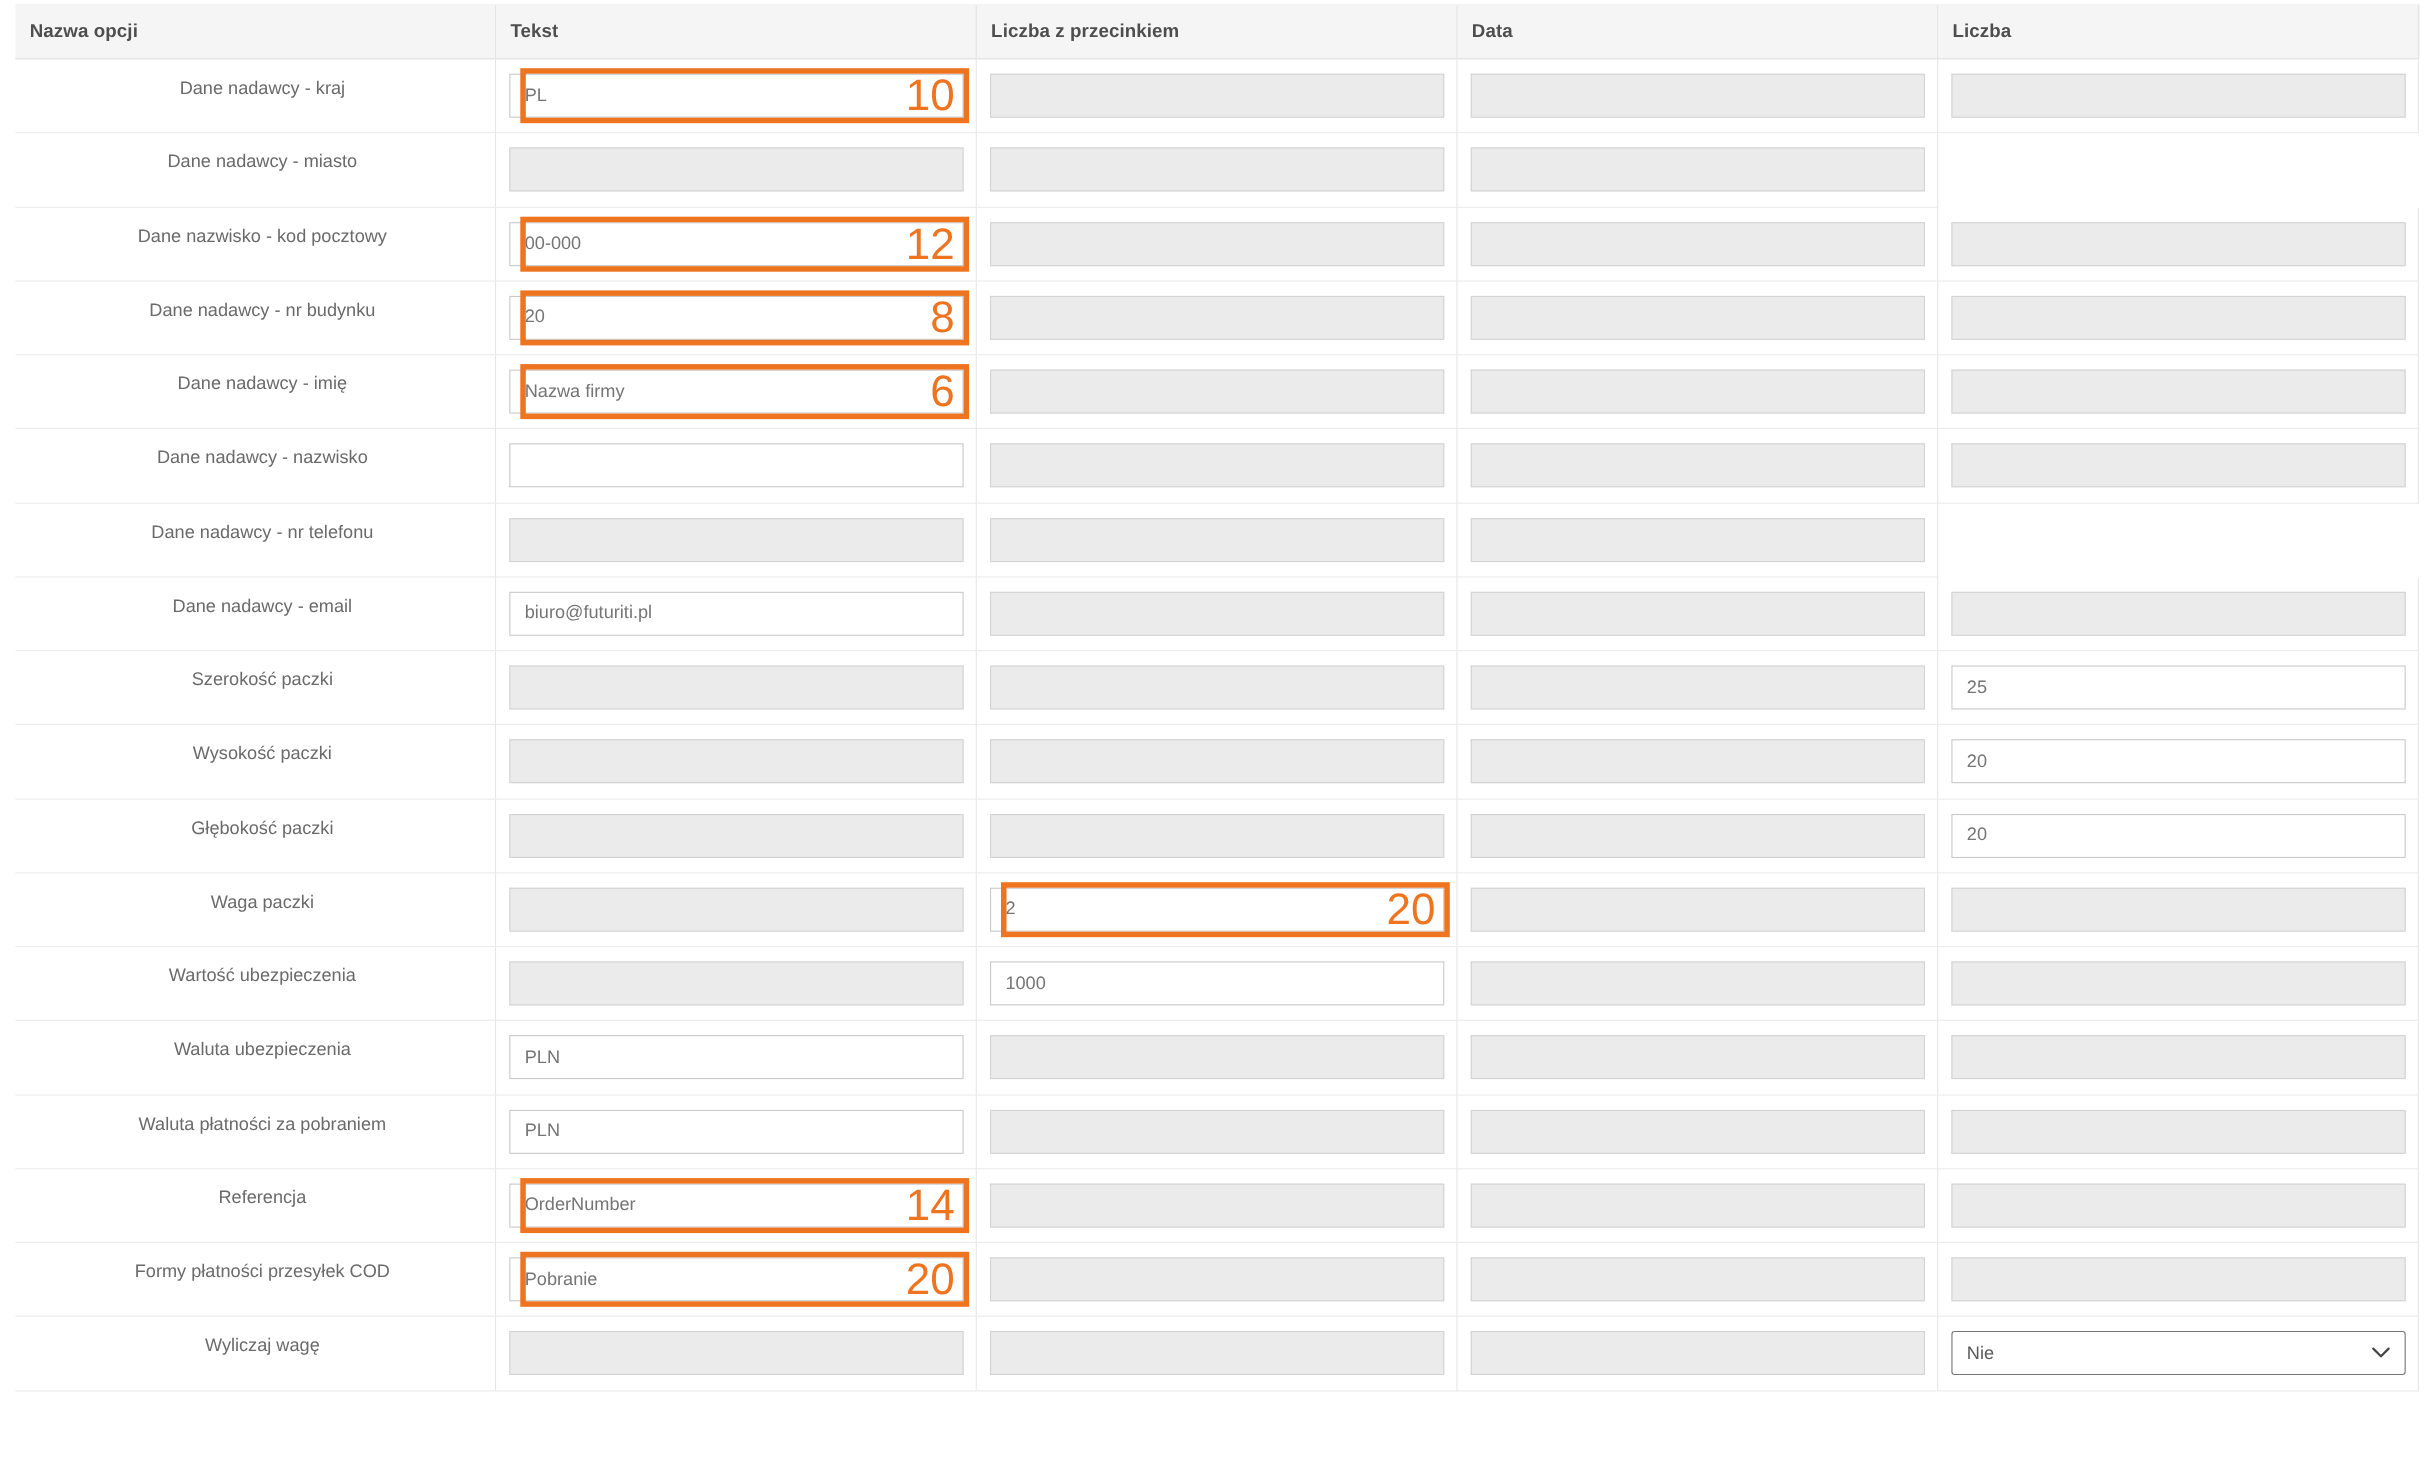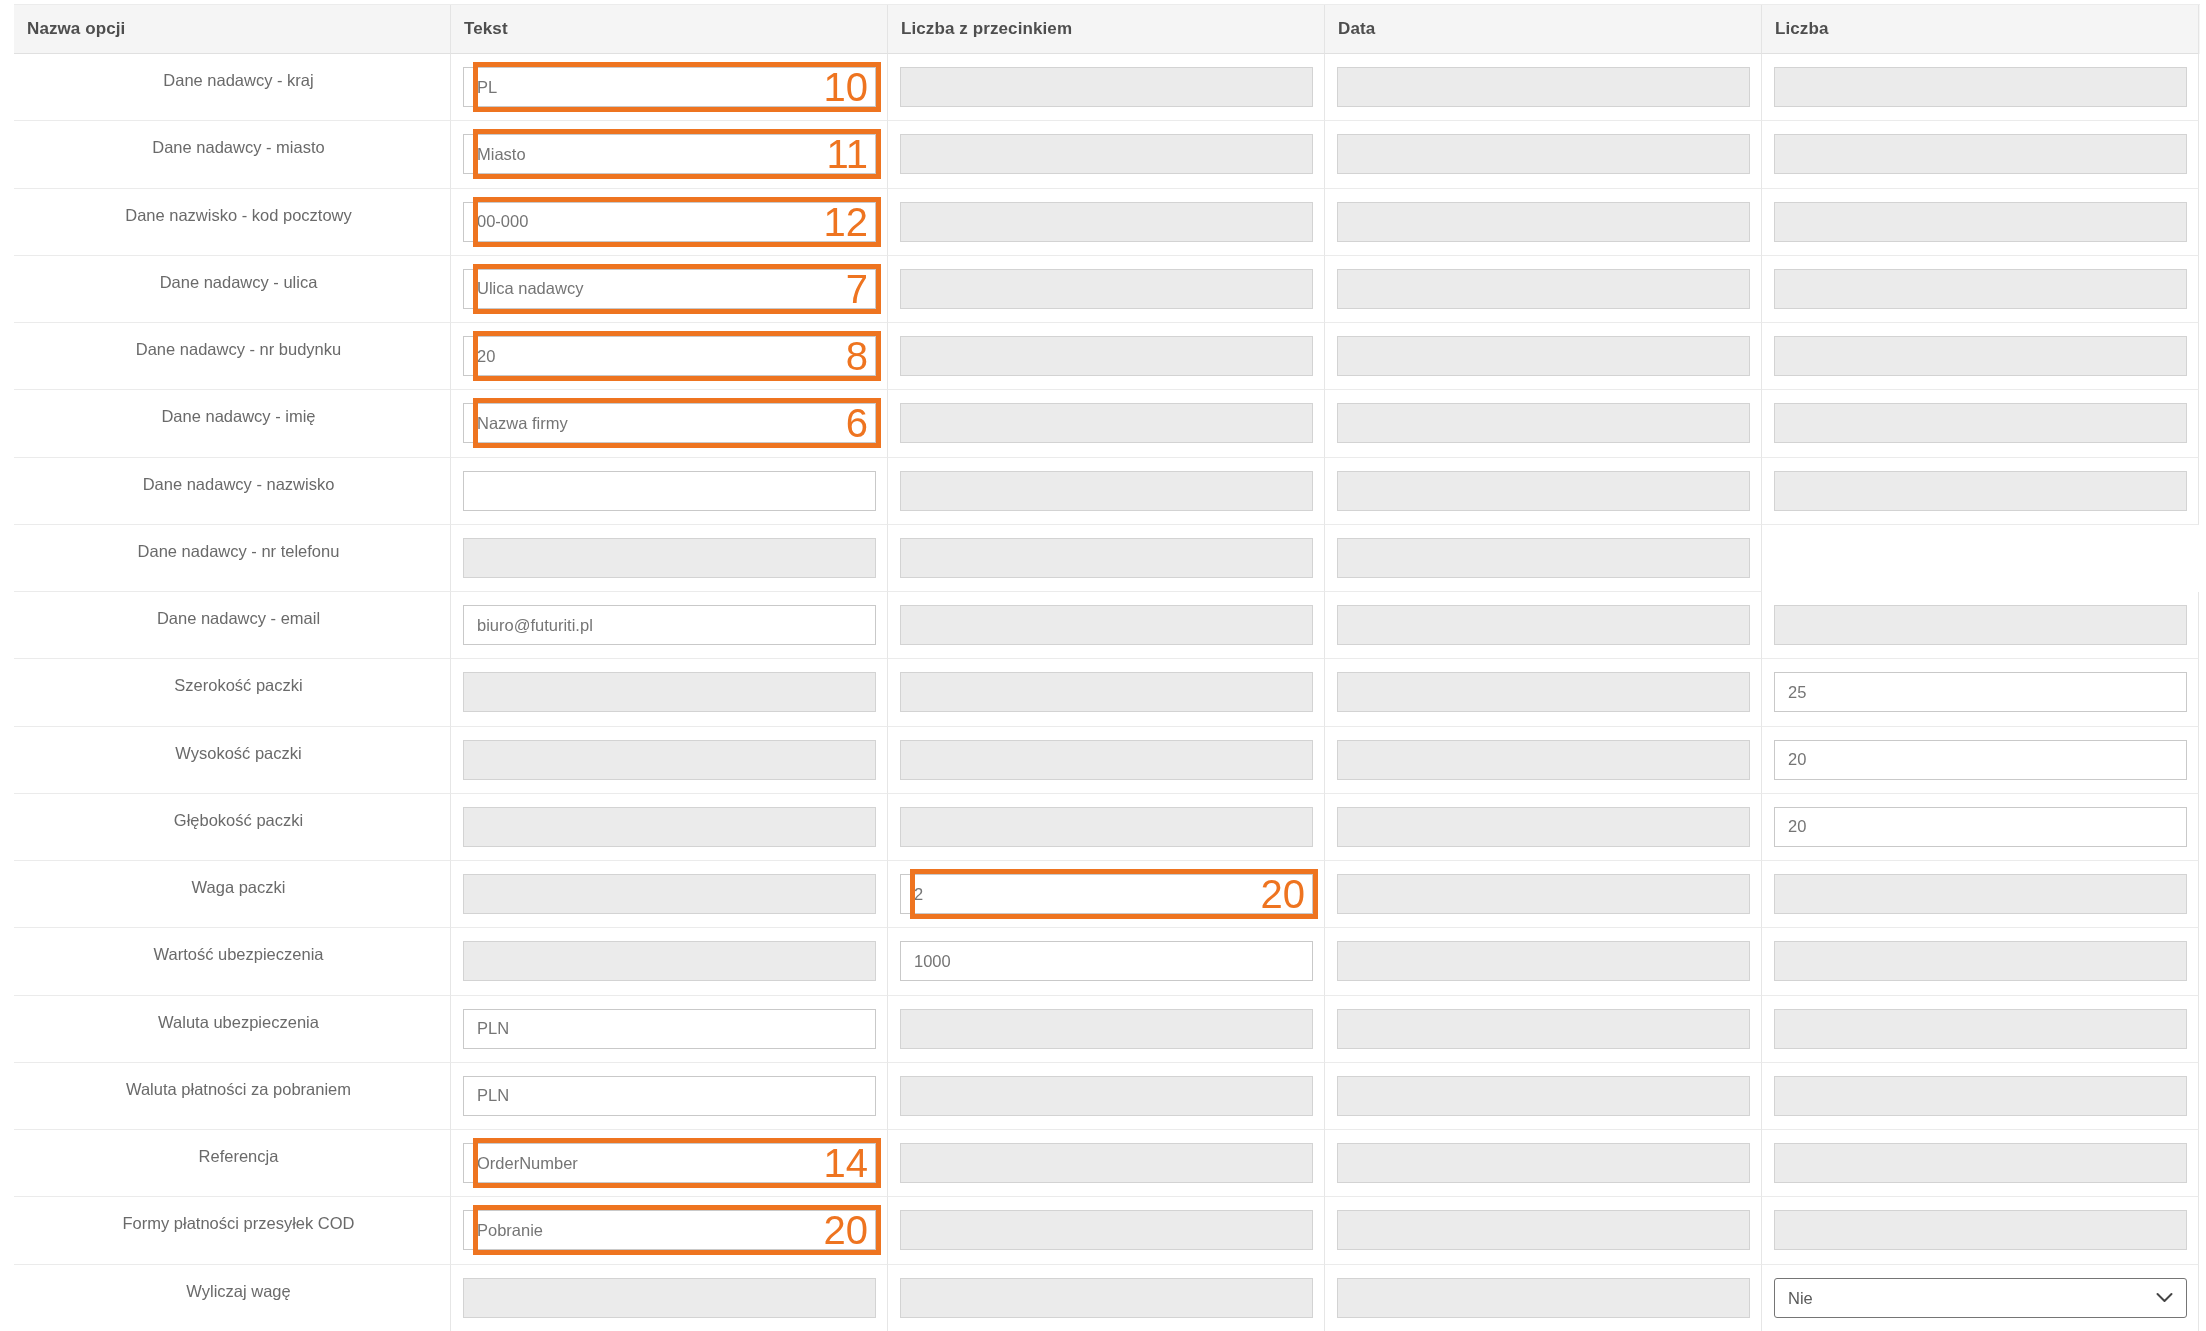--- a/index.html
+++ b/index.html
@@ -144,60 +144,36 @@
         </div>
     <div class="cell input-cell">
           <div class="input-wrap"><input type="text" disabled="" style=""></div>
         </div>
   </div>
       <div class="grid-row row">
     <div class="cell label-cell">
       <span class="label">Dane nadawcy - miasto</span>
     </div>
     <div class="cell input-cell">
-          <div class="input-wrap"><input type="text" value="Miasto" style=""><div class="marker">
-              <span class="marker-num">11</span>
-            </div></div>
-        </div>
-    <div class="cell input-cell">
           <div class="input-wrap"><input type="text" disabled="" style=""></div>
         </div>
     <div class="cell input-cell">
           <div class="input-wrap"><input type="text" disabled="" style=""></div>
         </div>
     <div class="cell input-cell">
           <div class="input-wrap"><input type="text" disabled="" style=""></div>
         </div>
   </div>
       <div class="grid-row row">
     <div class="cell label-cell">
       <span class="label">Dane nazwisko - kod pocztowy</span>
     </div>
     <div class="cell input-cell">
           <div class="input-wrap"><input type="text" value="00-000" style=""><div class="marker">
               <span class="marker-num">12</span>
-            </div></div>
-        </div>
-    <div class="cell input-cell">
-          <div class="input-wrap"><input type="text" disabled="" style=""></div>
-        </div>
-    <div class="cell input-cell">
-          <div class="input-wrap"><input type="text" disabled="" style=""></div>
-        </div>
-    <div class="cell input-cell">
-          <div class="input-wrap"><input type="text" disabled="" style=""></div>
-        </div>
-  </div>
-      <div class="grid-row row">
-    <div class="cell label-cell">
-      <span class="label">Dane nadawcy - ulica</span>
-    </div>
-    <div class="cell input-cell">
-          <div class="input-wrap"><input type="text" value="Ulica nadawcy" style=""><div class="marker">
-              <span class="marker-num">7</span>
             </div></div>
         </div>
     <div class="cell input-cell">
           <div class="input-wrap"><input type="text" disabled="" style=""></div>
         </div>
     <div class="cell input-cell">
           <div class="input-wrap"><input type="text" disabled="" style=""></div>
         </div>
     <div class="cell input-cell">
           <div class="input-wrap"><input type="text" disabled="" style=""></div>

